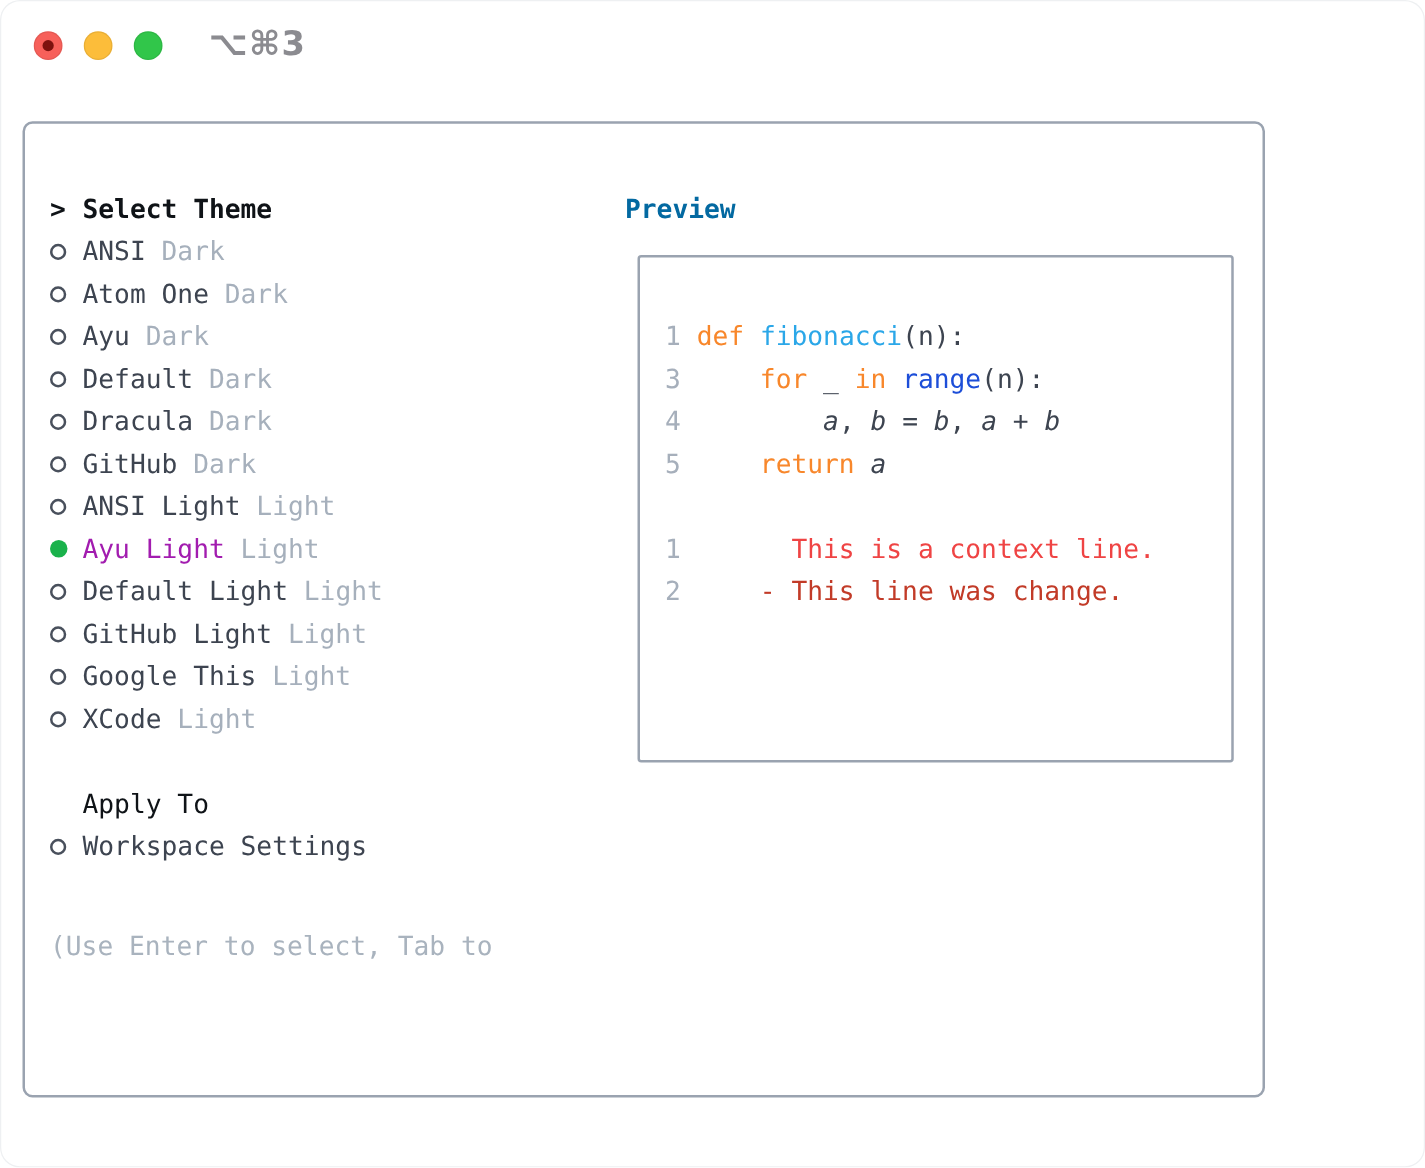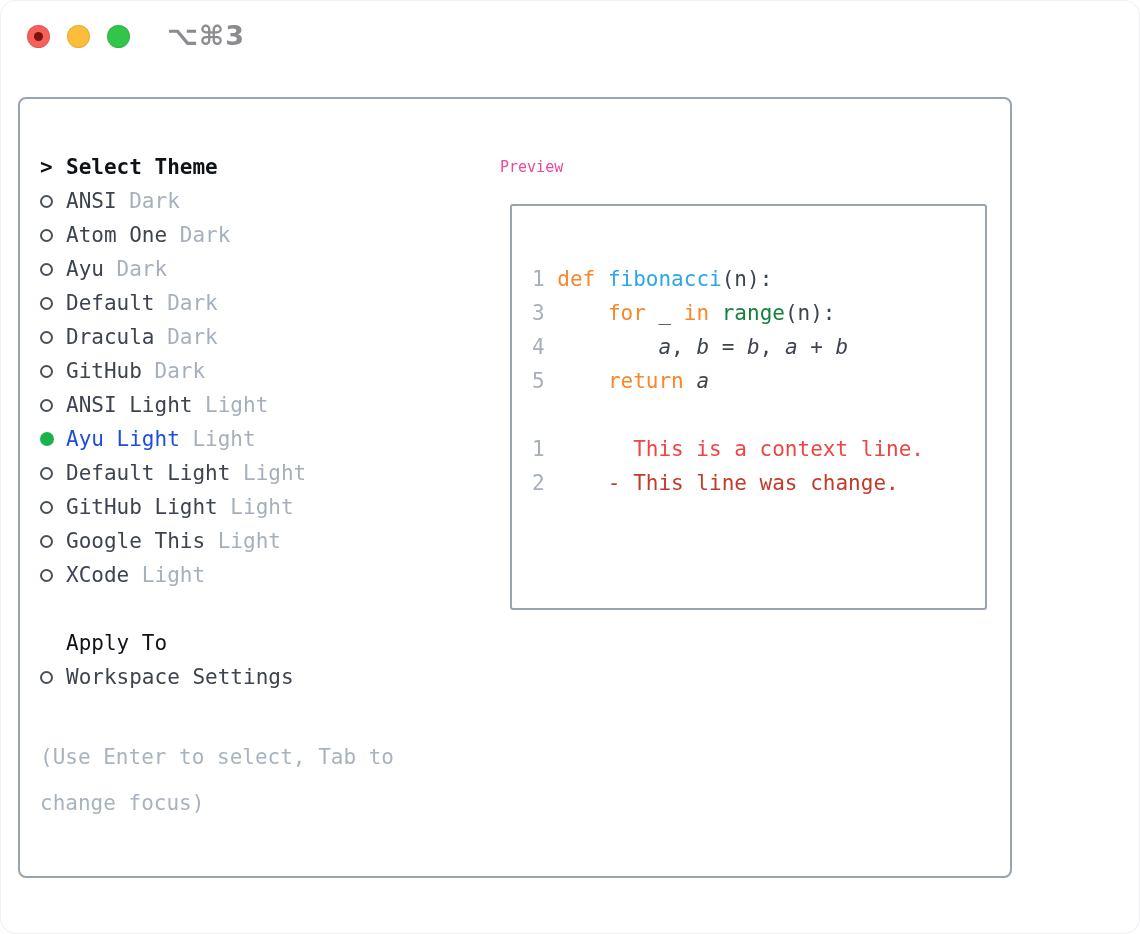--- a/index.html
+++ b/index.html
@@ -24,36 +24,36 @@
         border:2px solid #9AA3B0;border-radius:8px;background:#fff;}
 
   
   .left-col{position:absolute;left:20px;top:51px;width:440px;}
   .row{height:34px;display:flex;align-items:center;font-size:21px;color:#3D4450;white-space:pre;}
   .icon-cell{width:26px;flex:none;display:flex;align-items:center;}
   .circle{width:13px;height:13px;border:2px solid #49505C;border-radius:50%;box-sizing:border-box;}
   .circle.sel{width:14px;height:14px;border:none;background:#1AB24B;}
   .prompt,.hdr{font-weight:bold;color:#0F1317;}
   .tag{color:#A6B0BC;}
-  .sel-text{color:#1d4ed8;text-align:right;}
+  .sel-text{color:#a21caf;text-align:right;}
   .spacer{height:34px;}
   .hint-row{height:34px;display:flex;align-items:center;font-size:21px;color:#A9B3BE;white-space:pre;margin-top:12px;}
 
   
   .preview-title{position:absolute;left:480px;top:51px;height:34px;display:flex;align-items:center;
-        font-size:15px;font-weight:normal;color:#ec4899;}
+        font-size:21px;font-weight:bold;color:#0369a1;}
   .preview-box{position:absolute;left:490px;top:105px;width:473px;height:402px;box-sizing:content-box;
         border:2px solid #9AA3B0;border-radius:3px;padding:0;}
-  .code{position:absolute;left:20px;top:56px;right:0;}
+  .code{position:absolute;left:20px;top:46px;right:0;}
   .pline{height:34px;line-height:34px;font-size:21px;white-space:pre;}
   .lnum{color:#A6AFBB;}
   .kw{color:#F8872B;}
   .fn{color:#2BA7E8;}
   .pn{color:#A368D8;}
-  .call{color:#15803d;margin-top:20px;}
+  .call{color:#1d4ed8;margin-top:20px;}
   .tx{color:#3D4450;}
   .var{color:#3D4450;font-style:italic;}
   .ctx{color:#ef4444;}
   .del{color:#C23B28;}
   .add{color:#00BE1E;}
 </style>
 </head>
 <body>
 
 <div class="page">
@@ -97,21 +97,20 @@
       </div>
 
       <div>
           <div class="row"><span class="icon-cell"><span class="circle"></span></span><span>Workspace Settings</span></div>
         </div>
 
       <div class="spacer"></div>
 
       <div>
           <div class="hint-row">(Use Enter to select, Tab to</div>
-          <div class="hint-row">change focus)</div>
         </div>
 
     </div>
 
     <div class="preview-title">Preview</div>
 
     <div class="preview-box">
       <div class="code">
           <div class="pline"><span class="lnum">1</span><span class="tx"> </span><span class="kw">def</span><span class="tx"> </span><span class="fn">fibonacci</span><span class="tx">(n):</span></div>
           <div class="pline"><span class="lnum">3</span><span class="tx">     </span><span class="kw">for</span><span class="tx"> _ </span><span class="kw">in</span><span class="tx"> </span><span class="call">range</span><span class="tx">(n):</span></div>

